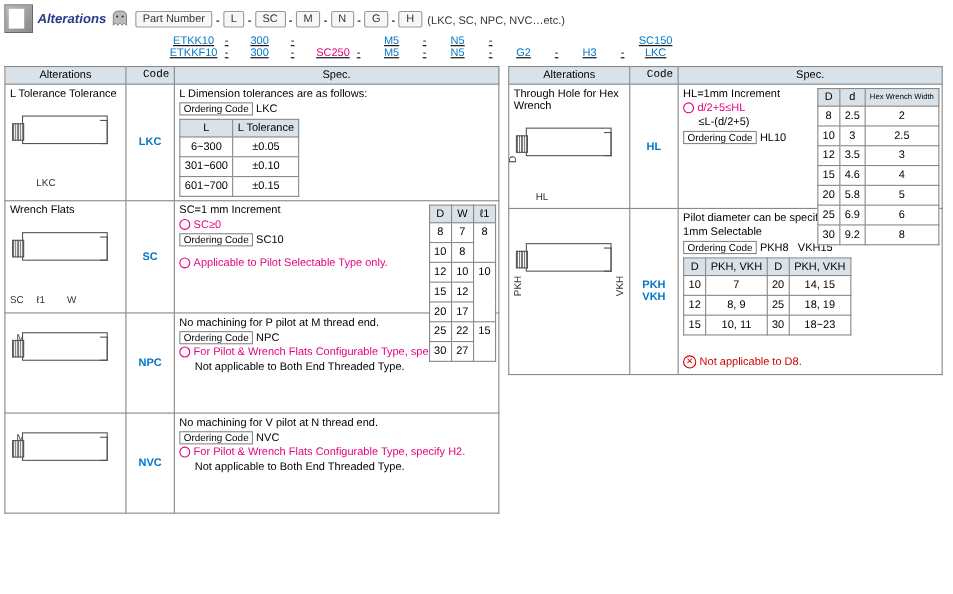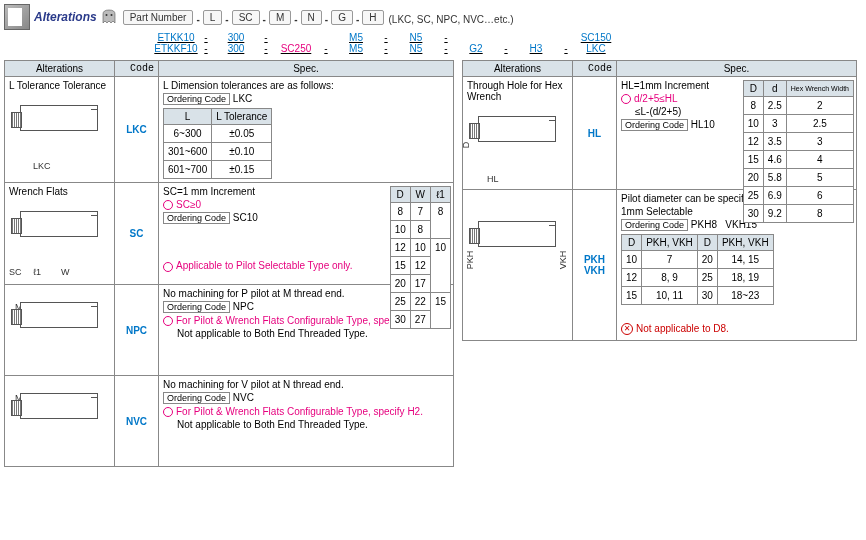--- a/index.html
+++ b/index.html
@@ -28,21 +28,21 @@
   .bc-pill {
     border: 1px solid #999; padding: 1px 6px; font-size: 10px;
     border-radius: 2px; background: #f7f7f7; color: #333;
   }
   .bc-sep { color: #333; font-weight: bold; }
   .bc-tail { color: #333; font-size: 10px; margin-left: 2px; }
   .examples { margin-left: 150px; margin-top: 2px; }
   .ex-row { display: flex; align-items: center; gap: 3px; font-size: 10px; text-decoration: underline; }
   .ex-cell { width: 44px; text-align: center; }
   .blue { color: #0077c8; }
-  .pink { color: #e6007e; }
+  .pink { color: #e6007e; text-align: right; }
   .ex-sep { width: 10px; text-align: center; }
 
   .cols { display: flex; gap: 8px; margin-top: 6px; align-items: flex-start; }
   .col { }
   .left { width: 450px; }
   .right { width: 395px; }
 
   table.outer { border-collapse: collapse; width: 100%; }
   table.outer th {
     background: #d9e2e8; border: 1px solid #888;
@@ -231,21 +231,21 @@
             <div class="cap-label" style="left:0;bottom:4px">SC</div>
             <div class="cap-label" style="left:24px;bottom:4px">ℓ1</div>
             <div class="cap-label" style="left:52px;bottom:4px">W</div>
           </div>
         </td>
         <td class="code-cell">SC</td>
         <td class="spec-sec">
           <div class="spec-line">SC=1 mm Increment</div>
           <div class="spec-line note-pink note-dot">SC≥0</div>
           <div class="spec-line"><span class="ordering-code">Ordering Code</span> <span>SC10</span></div>
-          <div class="spec-line" style="margin-top:36px"><span class="note-pink note-dot">Applicable to Pilot Selectable Type only.</span></div>
+          <div class="spec-line" style="margin-top:10px"><span class="note-pink note-dot">Applicable to Pilot Selectable Type only.</span></div>
           <table class="inner spec-right">
             <tbody>
                   <tr>
                     <th>D</th>
                     <th>W</th>
                     <th>ℓ1</th>
                   </tr>
             <tr>
                     <td>8</td>
                     <td>7</td>

